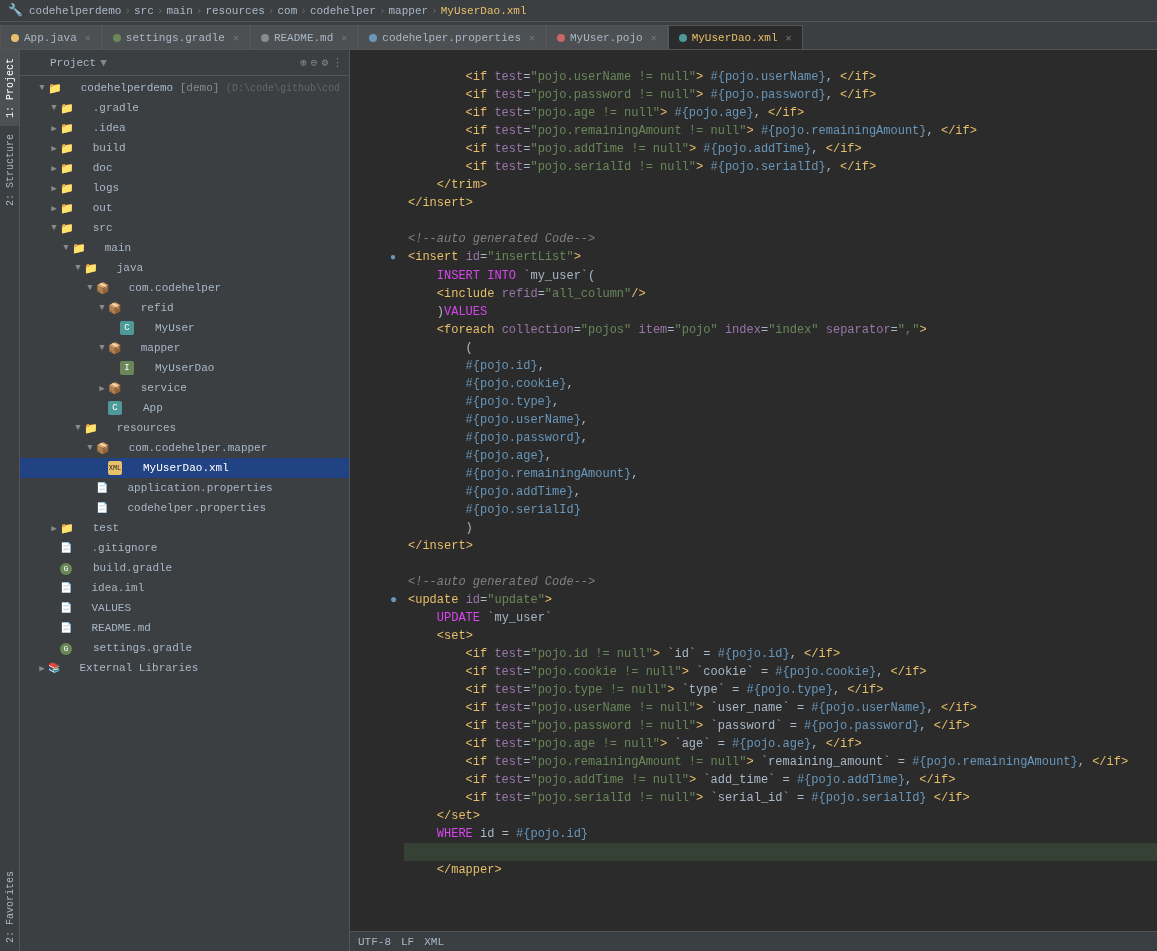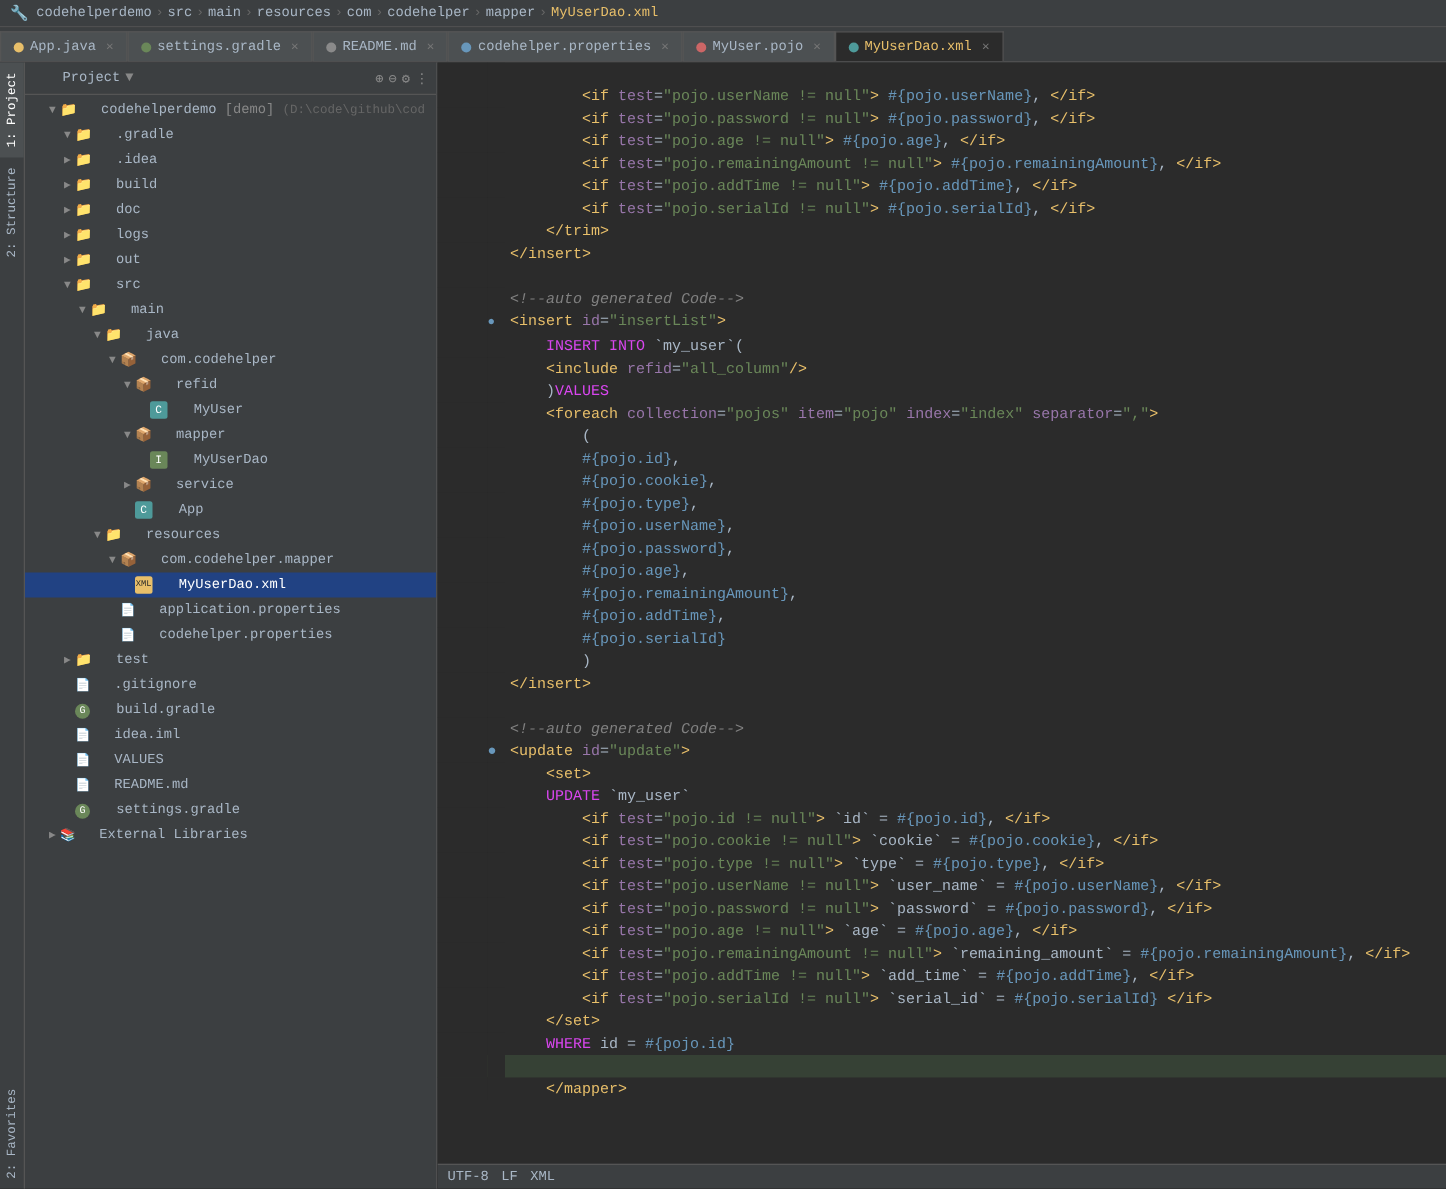--- a/index.html
+++ b/index.html
@@ -676,27 +676,27 @@
 
       <div class="code-line">
         <span class="line-num"></span>
         <span class="line-gutter"><span style="color:#6897bb">●</span></span>
         <span class="code-text"><span class="xml-bracket">&lt;</span><span class="xml-tag">update</span> <span class="xml-attr">id</span>=<span class="xml-attr-val">"update"</span><span class="xml-bracket">&gt;</span></span>
       </div>
 
       <div class="code-line">
         <span class="line-num"></span>
         <span class="line-gutter"></span>
+        <span class="code-text">    <span class="sql-keyword">UPDATE</span> `my_user`</span>
+      </div>
+
+      <div class="code-line">
+        <span class="line-num"></span>
+        <span class="line-gutter"></span>
         <span class="code-text">    <span class="xml-bracket">&lt;</span><span class="xml-tag">set</span><span class="xml-bracket">&gt;</span></span>
-      </div>
-
-      <div class="code-line">
-        <span class="line-num"></span>
-        <span class="line-gutter"></span>
-        <span class="code-text">    <span class="sql-keyword">UPDATE</span> `my_user`</span>
       </div>
 
       <div class="code-line">
         <span class="line-num"></span>
         <span class="line-gutter"></span>
         <span class="code-text">        <span class="xml-bracket">&lt;</span><span class="xml-tag">if</span> <span class="xml-attr">test</span>=<span class="xml-attr-val">"pojo.id != null"</span><span class="xml-bracket">&gt;</span> `id` = <span class="mybatis-expr">#{pojo.id}</span>, <span class="xml-bracket">&lt;/</span><span class="xml-tag">if</span><span class="xml-bracket">&gt;</span></span>
       </div>
 
       <div class="code-line">
         <span class="line-num"></span>

